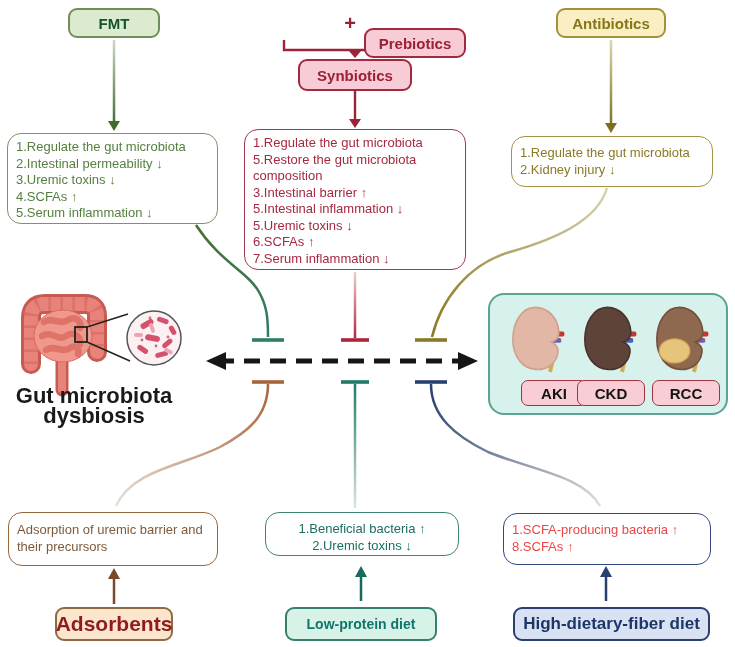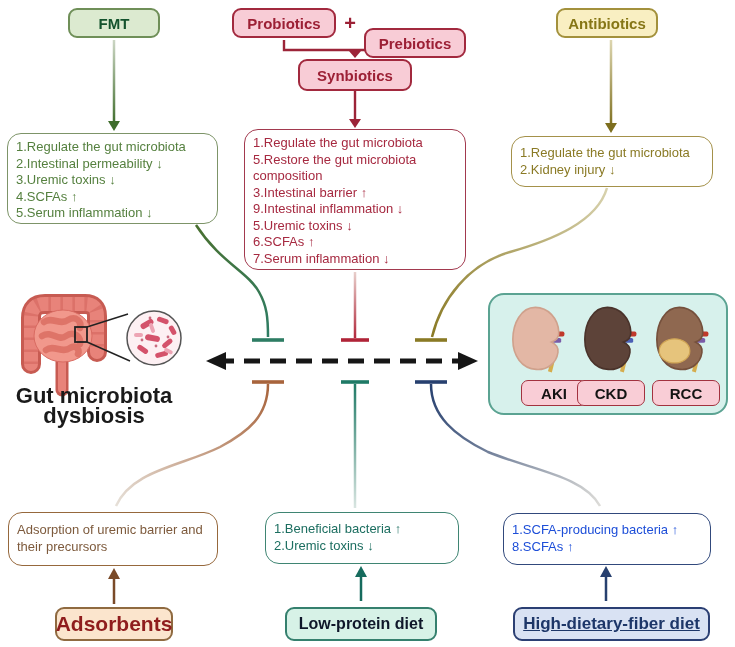--- a/index.html
+++ b/index.html
@@ -9,28 +9,28 @@
   .pill{position:absolute;display:flex;align-items:center;justify-content:center;
         border-radius:9px;border:2px solid;font-weight:bold;font-size:15px;box-sizing:border-box;}
   .note{position:absolute;border-radius:14px;border:1.6px solid;background:#fff;
         padding:5px 8px;font-size:13px;line-height:16.5px;box-sizing:border-box;}
   .note div{white-space:normal;}
   
   .pill-green{background:#dcead0;border-color:#6f8f58;color:#14532d;}
   .pill-pink{background:#f8ccd6;border-color:#a2293e;color:#9c2035;}
   .pill-yellow{background:#f9efc2;border-color:#a3913c;color:#867616;}
   .pill-peach{background:#fbe5cd;border-color:#8f6a40;color:#8f1d1d;font-size:21px;}
-  .pill-teal{background:#d7f2e7;border-color:#35806e;color:#0f172a;font-size:16px;text-align:right;}
-  .pill-blue{background:#d9e2f3;border-color:#2b3f73;color:#1d3668;font-size:17px;text-decoration:underline;}
+  .pill-teal{background:#d7f2e7;border-color:#35806e;color:#0f766e;font-size:14px;text-align:right;}
+  .pill-blue{background:#d9e2f3;border-color:#2b3f73;color:#1d3668;font-size:17px;}
   .note-green{border-color:#7d9468;color:#55803f;}
   .note-red{border-color:#a2394e;color:#a62940;}
   .note-olive{border-color:#a4914a;color:#8a7a25;}
   .note-brown{border-color:#96683c;color:#7d5a3c;}
   .note-teal{border-color:#3f8573;color:#1c6e60;}
-  .note-navy{border-color:#31497c;color:#1d4ed8;}
+  .note-navy{border-color:#31497c;color:#ef4444;}
   .plus{position:absolute;font-weight:bold;font-size:20px;color:#9c2035;
         display:flex;align-items:center;justify-content:center;}
   .gut-label{position:absolute;left:8px;top:386px;width:172px;text-align:center;
              font-weight:bold;font-size:22px;line-height:20px;color:#1a1a1a;}
   .kidney-panel{position:absolute;left:488px;top:293px;width:240px;height:122px;
                 background:#d7f1ec;border:2px solid #5ba392;border-radius:16px;box-sizing:border-box;}
   .kidney-panel svg{position:absolute;}
   .organ-label{position:absolute;display:flex;align-items:center;justify-content:center;
                background:#f9cdd6;border:1.8px solid #a2323f;border-radius:7px;
                font-weight:bold;font-size:15px;color:#141414;box-sizing:border-box;height:26px;top:85px;}
@@ -170,46 +170,43 @@
         <circle cx="168" cy="337" r="1.4" fill="#c86a7e"></circle>
         <circle cx="142" cy="340" r="1.4" fill="#c86a7e"></circle>
         <circle cx="156" cy="346" r="1.4" fill="#c86a7e"></circle>
       </g>
     </g>
   </svg>
 
   <div class="pill pill-green" style="left:68px;top:8px;width:92px;height:30px;">
     <span>FMT</span>
   </div>
-  <div class="pill pill-pink" style="left:232px;top:8px;width:104px;height:30px;">
-    <span>Probiotics</span>
-  </div>
   <div class="plus" style="left:336px;top:8px;width:28px;height:30px;">+</div>
   <div class="pill pill-pink" style="left:364px;top:8px;width:102px;height:30px;margin-top:20px;">
     <span>Prebiotics</span>
   </div>
-  <div class="pill pill-yellow" style="left:556px;top:8px;width:102px;height:30px;">
+  <div class="pill pill-yellow" style="left:556px;top:8px;width:110px;height:30px;">
     <span>Antibiotics</span>
   </div>
   <div class="pill pill-pink" style="left:298px;top:59px;width:114px;height:32px;">
     <span>Synbiotics</span>
   </div>
 
   <div class="note note-green" style="left:7px;top:133px;width:211px;height:91px;">
     <div>1.Regulate the gut microbiota</div>
     <div>2.Intestinal permeability ↓</div>
     <div>3.Uremic toxins ↓</div>
     <div>4.SCFAs ↑</div>
     <div>5.Serum inflammation ↓</div>
   </div>
   <div class="note note-red" style="left:244px;top:129px;width:222px;height:141px;">
     <div>1.Regulate the gut microbiota</div>
     <div>5.Restore the gut microbiota composition</div>
     <div>3.Intestinal barrier ↑</div>
-    <div>9.Intestinal inflammation ↓</div>
+    <div>5.Intestinal inflammation ↓</div>
     <div>5.Uremic toxins ↓</div>
     <div>6.SCFAs ↑</div>
     <div>7.Serum inflammation ↓</div>
   </div>
   <div class="note note-olive" style="left:511px;top:136px;width:202px;height:51px;padding-top:8px;">
     <div>1.Regulate the gut microbiota</div>
     <div>2.Kidney injury ↓</div>
   </div>
 
   <div class="gut-label">
@@ -241,21 +238,21 @@
       <ellipse cx="28" cy="58" rx="19" ry="15" fill="#e6c47c" stroke="#cfa455" stroke-width="1.5"></ellipse>
     </svg>
     <div class="organ-label" style="left:12px;width:66px;margin-left:19px;">AKI</div>
     <div class="organ-label" style="left:87px;width:68px;">CKD</div>
     <div class="organ-label" style="left:162px;width:68px;">RCC</div>
   </div>
 
   <div class="note note-brown" style="left:8px;top:512px;width:210px;height:54px;padding-top:9px;">
     <div>Adsorption of uremic barrier and their precursors</div>
   </div>
-  <div class="note note-teal" style="left:265px;top:512px;width:194px;height:52px;padding-top:8px;">
+  <div class="note note-teal" style="left:265px;top:512px;width:194px;height:44px;padding-top:8px;text-align:center;">
     <div>1.Beneficial bacteria ↑</div>
     <div>2.Uremic toxins ↓</div>
   </div>
   <div class="note note-navy" style="left:503px;top:513px;width:208px;height:52px;padding-top:8px;">
     <div>1.SCFA-producing bacteria ↑</div>
     <div>8.SCFAs ↑</div>
   </div>
 
   <div class="pill pill-peach" style="left:55px;top:607px;width:118px;height:34px;">
     <span>Adsorbents</span>

